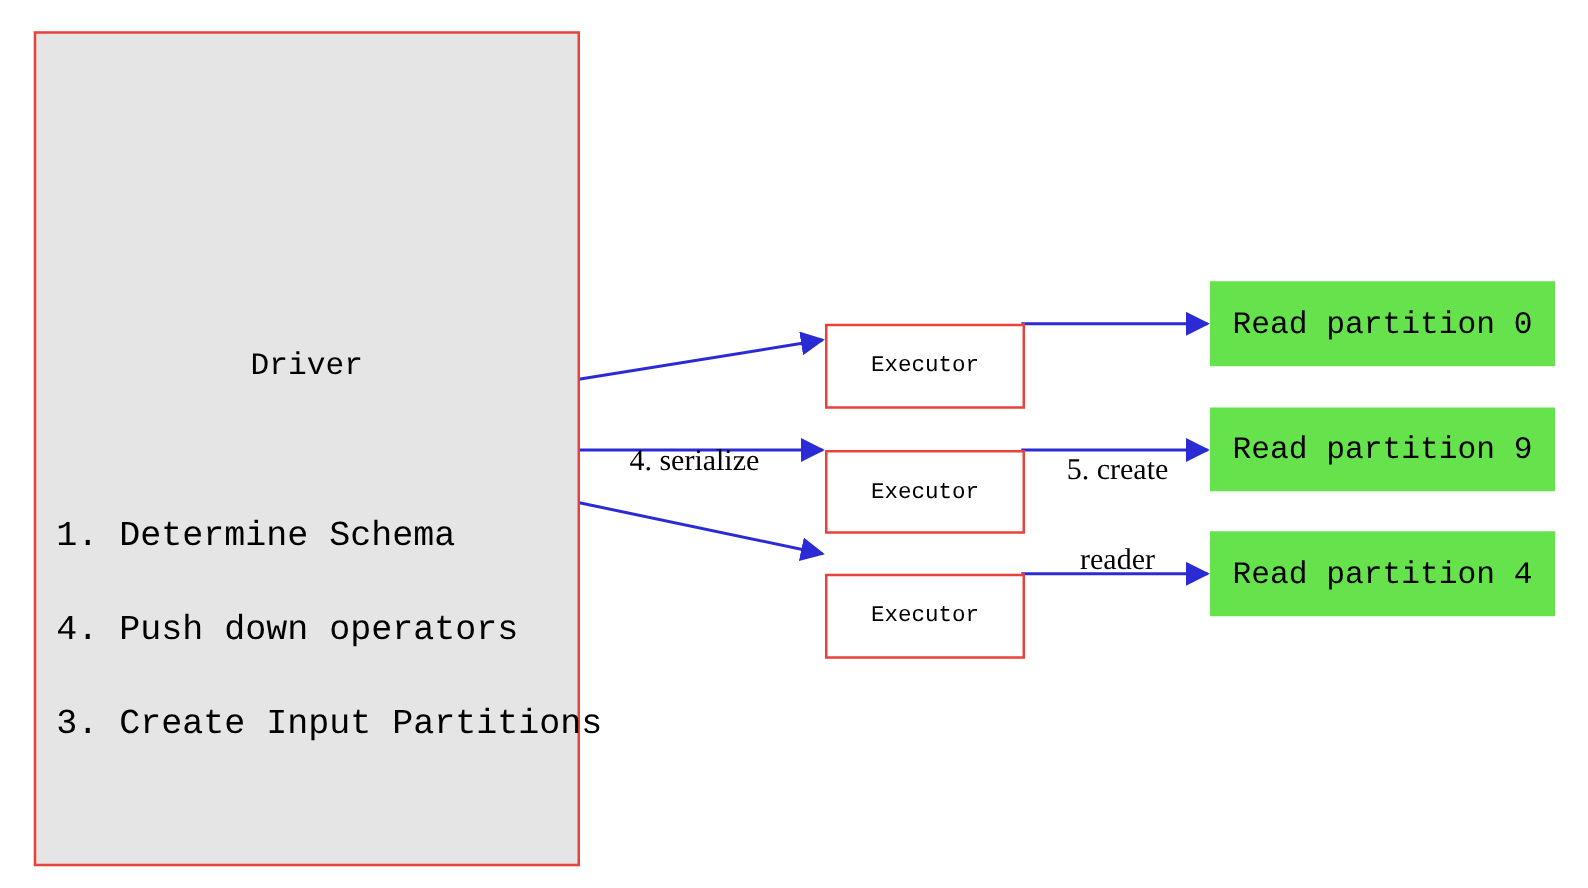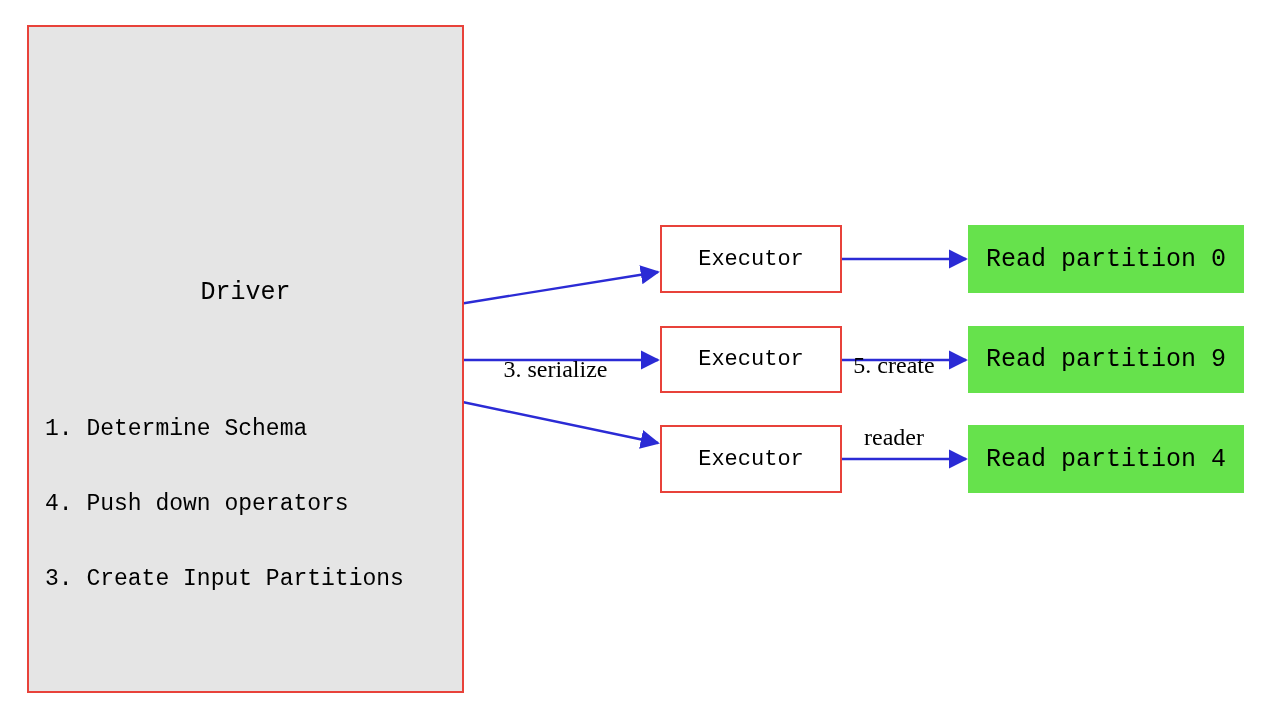--- a/index.html
+++ b/index.html
@@ -47,37 +47,38 @@
     top: 253px;
     text-align: center;
     font-size: 25px;
     line-height: 26px;
     white-space: pre;
   }
   .driver-steps {
     position: absolute;
     left: 16px;
     top: 340px;
-    font-size: 23px;
+    font-size: 28px;
     line-height: 25px;
     white-space: pre;
   }
   .executor-box {
     position: absolute;
     left: 660px;
-    width: 182px;
+    width: 160px;
     height: 68px;
     border: 2px solid var(--box-border, #e8423a);
     box-sizing: border-box;
     background: #ffffff;
     display: flex;
     align-items: center;
     justify-content: center;
-    font-size: 22px;
+    font-size: 18px;
     white-space: pre;
+    margin-top: 34px;
   }
   .partition-box {
     position: absolute;
     left: 968px;
     width: 276px;
     height: 68px;
     background: var(--partition-green, #66e24c);
     display: flex;
     align-items: center;
     justify-content: center;
@@ -96,21 +97,21 @@
     white-space: pre;
   }
   .edge-label span { display: block; }
   .edge-label-serialize {
     left: 448px;
     top: 309px;
     width: 215px;
   }
   .edge-label-reader {
     left: 820px;
-    top: 305px;
+    top: 316px;
     width: 148px;
   }
 </style>
 </head>
 <body style="--box-border: #e8423a; --arrow-blue: #2b2bd5; --partition-green: #66e24c; --text: #000000;">
 
 <div class="canvas">
 
   <svg class="arrow-layer" width="1270" height="710" viewBox="0 0 1270 710">
     <defs>
@@ -137,21 +138,21 @@
 
   <div class="executor-box row-1">Executor</div>
   <div class="executor-box row-2">Executor</div>
   <div class="executor-box row-3">Executor</div>
 
   <div class="partition-box row-1">Read partition 0</div>
   <div class="partition-box row-2">Read partition 9</div>
   <div class="partition-box row-3">Read partition 4</div>
 
   <div class="edge-label edge-label-serialize">
-    <span>3. serialize</span>
+    <span>4. serialize</span>
   </div>
 
   <div class="edge-label edge-label-reader">
     <span>5. create</span>
     <span>reader</span>
   </div>
 
 </div>
 
 </body></html>

